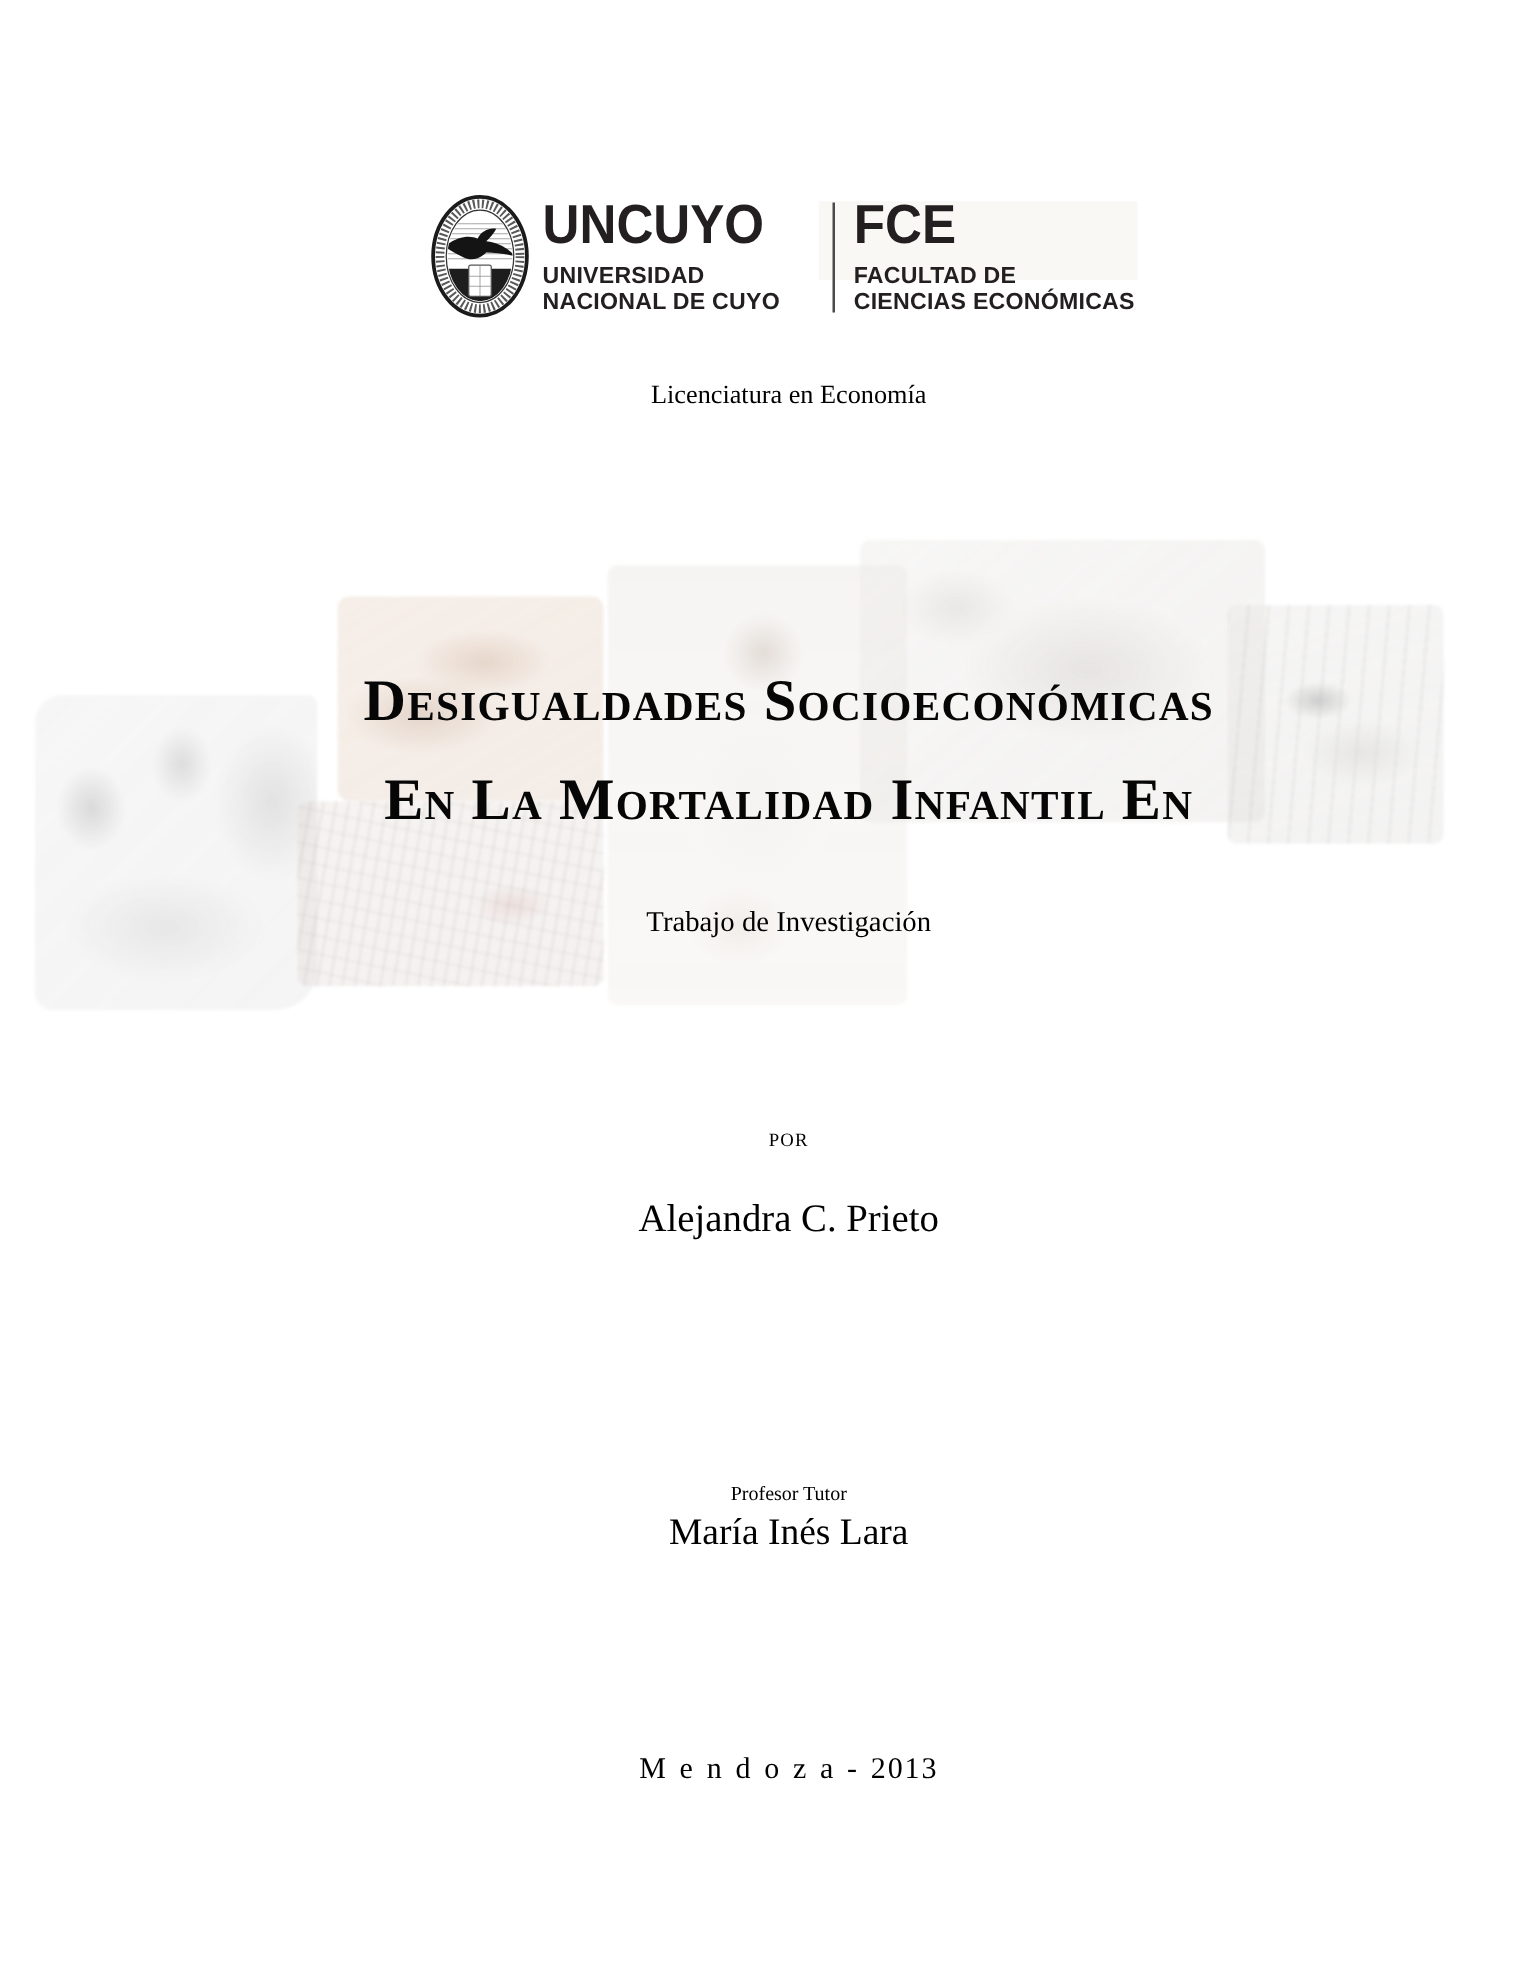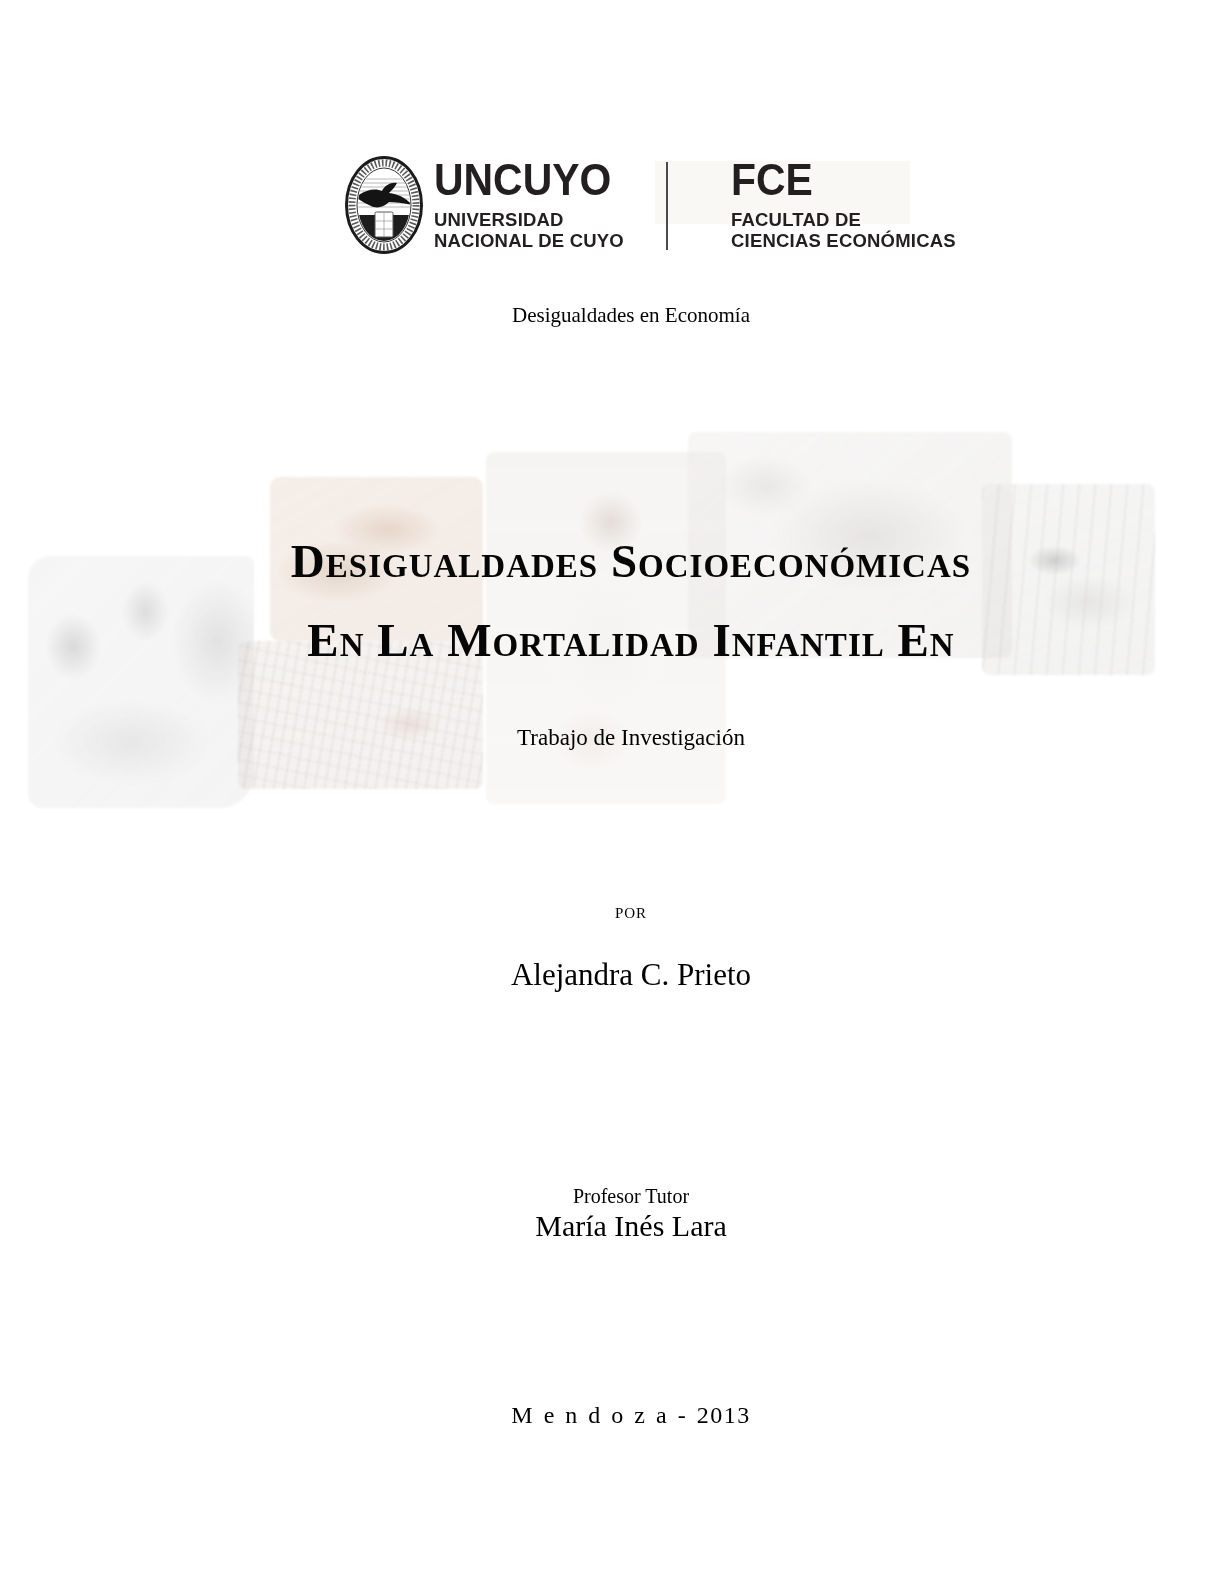--- a/index.html
+++ b/index.html
@@ -6,21 +6,21 @@
   .page{
     position:relative;width:1224px;height:1584px;background:#ffffff;
     font-family:"Liberation Serif",serif;color:#000;overflow:hidden;
   }
   
   .logo-area{position:absolute;left:0;top:0;width:100%;height:280px;
     font-family:"Liberation Sans",sans-serif;color:#231f20;}
   .fac-bg{position:absolute;left:655px;top:161px;width:255px;height:63px;background:#f9f8f5;}
   .seal-pos{position:absolute;left:344px;top:154px;width:80px;height:102px;}
   .uni-block{position:absolute;left:434px;top:160px;width:200px;}
-  .fac-block{position:absolute;left:683px;top:160px;width:230px;margin-left:48px;}
+  .fac-block{position:absolute;left:683px;top:160px;width:230px;}
   .acronym{font-size:44px;line-height:40px;font-weight:700;white-space:nowrap;
     transform:scaleX(.93);transform-origin:0 50%;letter-spacing:0;}
   .org-lines{margin-top:9px;}
   .org-line{font-size:18.5px;line-height:21px;font-weight:700;letter-spacing:.2px;white-space:nowrap;}
   .logo-divider{position:absolute;left:666px;top:162px;width:2px;height:88px;background:#4b4b4d;}
   
   .centered{position:absolute;left:38px;right:0;text-align:center;}
   .program{top:302px;font-size:21px;line-height:26px;}
   
   .collage{position:absolute;inset:0;z-index:1;}
@@ -61,21 +61,21 @@
       repeating-linear-gradient(95deg, rgba(165,165,165,.25) 0 2px, transparent 2px 16px),
       linear-gradient(160deg, rgba(229,227,225,.60), rgba(216,214,212,.50));}
   
   .title{top:514px;z-index:3;margin:0;font-weight:700;font-variant:small-caps;
     font-size:47px;line-height:63px;letter-spacing:1px;color:#060606;}
   .title-line{display:block;margin-top:16px;}
   .subtitle{top:724px;z-index:3;font-size:23px;line-height:28px;}
   
   .author-label{top:905px;font-size:15px;letter-spacing:1px;}
   .author-name{top:956px;font-size:31px;line-height:38px;}
-  .tutor-label{top:1186px;font-size:20px;line-height:20px;}
+  .tutor-label{top:1186px;font-size:16px;line-height:20px;}
   .tutor-name{top:1207px;font-size:30px;line-height:38px;}
   .city-year{top:1400px;font-size:24px;line-height:30px;letter-spacing:1.5px;word-spacing:2px;}
 </style>
 </head>
 <body>
 
 <div class="page">
 
   <div class="logo-area">
     <div class="fac-bg"></div>
@@ -108,21 +108,21 @@
 
     <div class="fac-block">
       <div class="acronym">FCE</div>
       <div class="org-lines">
         <div class="org-line">FACULTAD DE</div>
         <div class="org-line">CIENCIAS ECONÓMICAS</div>
       </div>
     </div>
   </div>
 
-  <div class="centered program">Desigualdades en Economía</div>
+  <div class="centered program">Licenciatura en Economía</div>
 
   <div class="collage">
     <div class="photo ph-children"></div>
     <div class="photo ph-hands"></div>
     <div class="photo ph-crib"></div>
     <div class="photo ph-boy"></div>
     <div class="photo ph-baby"></div>
     <div class="photo ph-bed"></div>
   </div>
 

